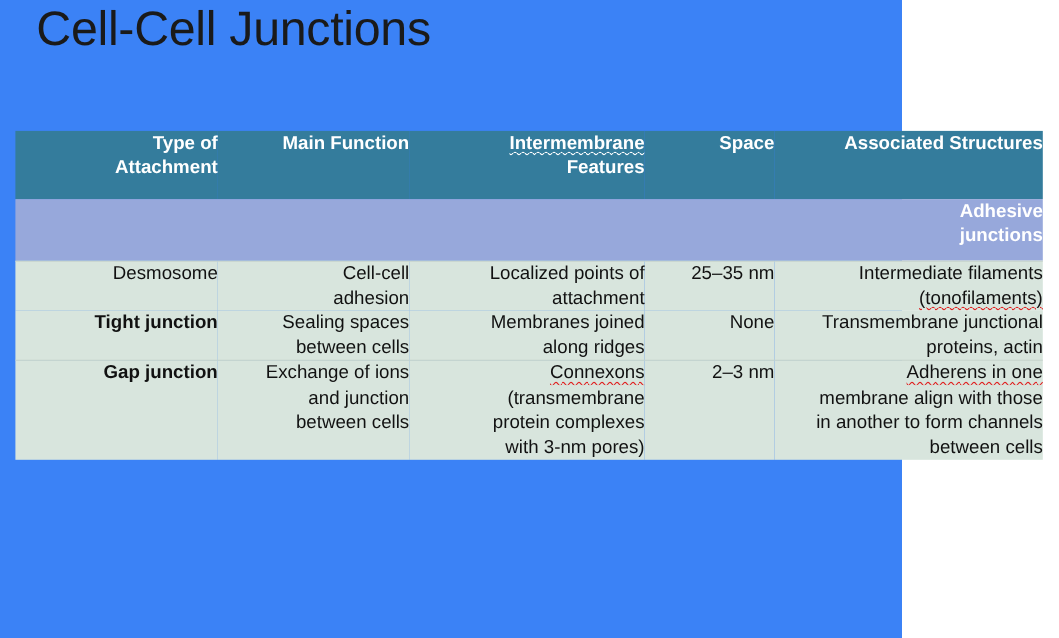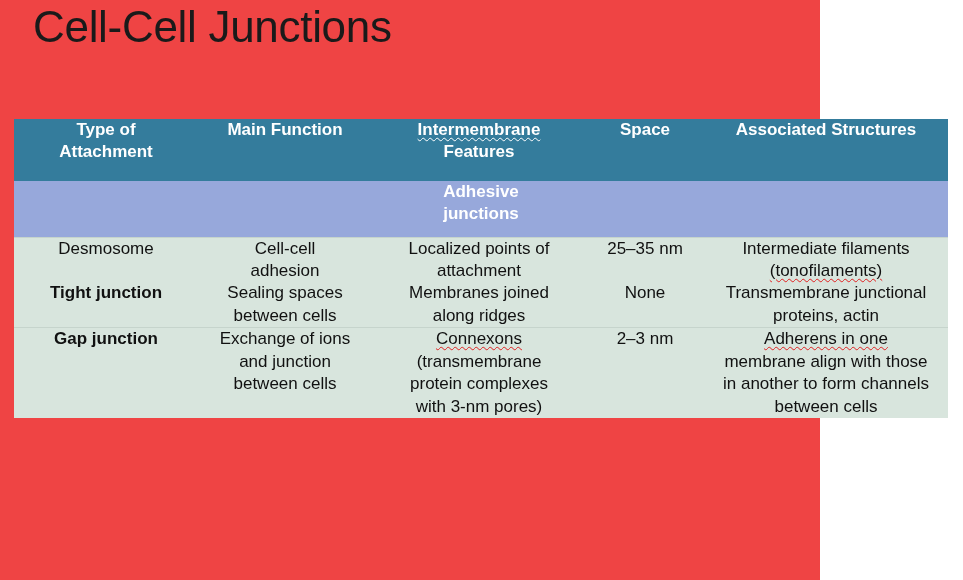--- a/index.html
+++ b/index.html
@@ -11,21 +11,21 @@
     width: 963px;
     height: 580px;
     background: #ffffff;
     font-family: "Liberation Sans", sans-serif;
     overflow: hidden;
   }
   #slide {
     position: relative;
     width: 820px;
     height: 580px;
-    background: #ef4444;
+    background: #3b82f6;
   }
   #slide-title {
     position: absolute;
     left: 33px;
     top: 2px;
     font-size: 44px;
     font-weight: 400;
     color: #1a1a1a;
     letter-spacing: -0.3px;
     line-height: 1.15;
@@ -35,21 +35,21 @@
     position: absolute;
     left: 14px;
     top: 119px;
     width: 934px;
     border-collapse: collapse;
     table-layout: fixed;
   }
   #junction-table td,
   #junction-table th {
     vertical-align: top;
-    text-align: center;
+    text-align: right;
     padding: 0;
     margin-top: 40px;
   }
   
   .col-type  { width: 184px; }
   .col-func  { width: 174px; }
   .col-inter { width: 214px; }
   .col-space { width: 118px; }
   .col-assoc { width: 244px; }
 

